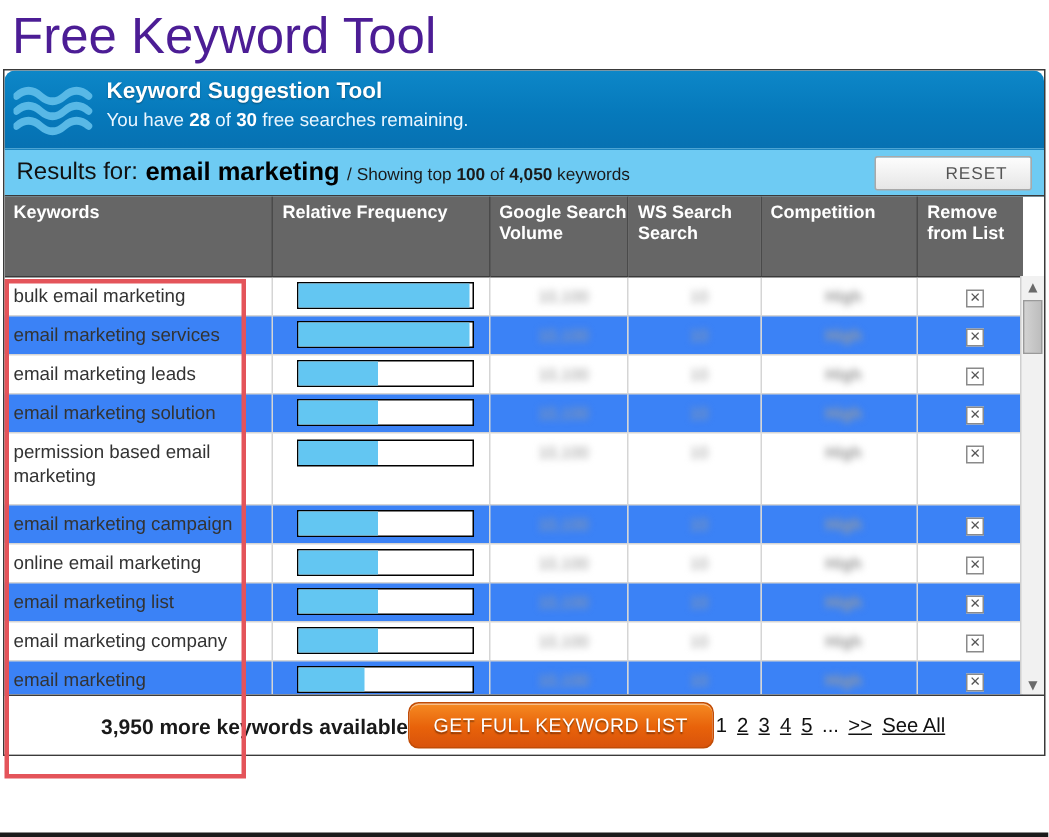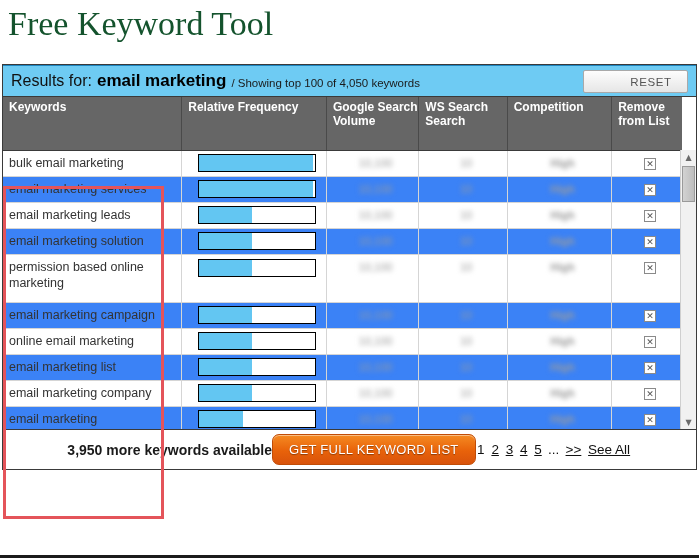--- a/index.html
+++ b/index.html
@@ -14,27 +14,27 @@
     position: relative;
     width: 699px; height: 558px;
     background: #ffffff;
     border-bottom: 3px solid #1b1b1b;
   }
 
   
   .page-title {
     font-size: 34px;
     font-weight: 300;
-    color: #14532d;
+    color: #4c1d95;
     letter-spacing: 0px;
     padding: 2px 0 0 8px;
-    height: 64px;
+    height: 46px;
     line-height: 44px;
     white-space: nowrap;
-    font-family: Liberation Serif, serif;
+    font-family: Liberation Sans, sans-serif;
   }
 
   
   .widget {
     position: relative;
     margin: 0 2px 0 2px;
     width: 695px;
     border: 1px solid #3a3a3a;
     background: #fff;
     overflow: hidden;
@@ -76,21 +76,21 @@
     background: #6ecbf3;
     border-top: 1px solid #1e86c0;
     border-bottom: 1px solid #3a3a3a;
     display: flex;
     align-items: center;
     padding-left: 8px;
   }
   .rb-label { font-size: 16px; color: #111; font-weight: normal; }
   .rb-term  { font-size: 17px; color: #000; font-weight: bold; margin-left: 5px; }
   .rb-tail  { font-size: 11.5px; color: #1a1a1a; margin-left: 5px; padding-top: 3px; }
-  .rb-tail b { font-weight: normal; }
+  .rb-tail b { font-weight: bold; }
   .reset-btn {
     position: absolute;
     right: 8px; top: 4px;
     width: 105px; height: 23px;
     background: linear-gradient(#fdfdfd, #e6e6e6);
     border: 1px solid #a9a9a9;
     border-radius: 2px;
     color: #555;
     font-size: 11.5px;
     letter-spacing: .6px;
@@ -234,20 +234,31 @@
 </style>
 </head>
 <body>
 
 <div id="app">
 
   <div class="page-title">Free Keyword Tool</div>
 
   <div class="widget">
 
+    <div class="blue-head">
+      <svg class="wave-logo" viewBox="0 0 58 36">
+        <path d="M2 9 Q10 2 18 9 T34 9 T50 9" stroke="#58b8e6" stroke-width="5" fill="none" stroke-linecap="round"></path>
+        <path d="M2 19 Q10 12 18 19 T34 19 T50 19" stroke="#58b8e6" stroke-width="5" fill="none" stroke-linecap="round"></path>
+        <path d="M2 29 Q10 22 18 29 T34 29 T50 29" stroke="#58b8e6" stroke-width="5" fill="none" stroke-linecap="round"></path>
+      </svg>
+      <div class="blue-head-text">
+        <div class="bh-title">Keyword Suggestion Tool</div>
+        <div class="bh-sub"><span>You have </span><b>28</b><span> of </span><b>30</b><span> free searches remaining.</span></div>
+      </div>
+    </div>
 
     <div class="results-bar">
       <span class="rb-label">Results for:</span>
       <span class="rb-term">email marketing</span>
       <span class="rb-tail"><span>/ Showing top </span><b>100</b><span> of </span><b>4,050</b><span> keywords</span></span>
       <div class="reset-btn">RESET</div>
     </div>
 
     <div class="table-viewport">
       <div class="table-clip">
@@ -313,21 +324,21 @@
                   <span class="bar-wrap">
                     <span class="bar-fill" style="width: 46%;"></span>
                   </span>
                 </td>
                 <td class="cell-center"><span class="blur ">10,100</span></td>
                 <td class="cell-center"><span class="blur ">10</span></td>
                 <td class="cell-center"><span class="blur bold-blur">High</span></td>
                 <td class="cell-center"><span class="xbtn">✕</span></td>
               </tr>
               <tr class="row-norm tall">
-                <td>permission based online marketing</td>
+                <td>permission based email marketing</td>
                 <td class="cell-center">
                   <span class="bar-wrap">
                     <span class="bar-fill" style="width: 46%;"></span>
                   </span>
                 </td>
                 <td class="cell-center"><span class="blur ">10,100</span></td>
                 <td class="cell-center"><span class="blur ">10</span></td>
                 <td class="cell-center"><span class="blur bold-blur">High</span></td>
                 <td class="cell-center"><span class="xbtn">✕</span></td>
               </tr>

